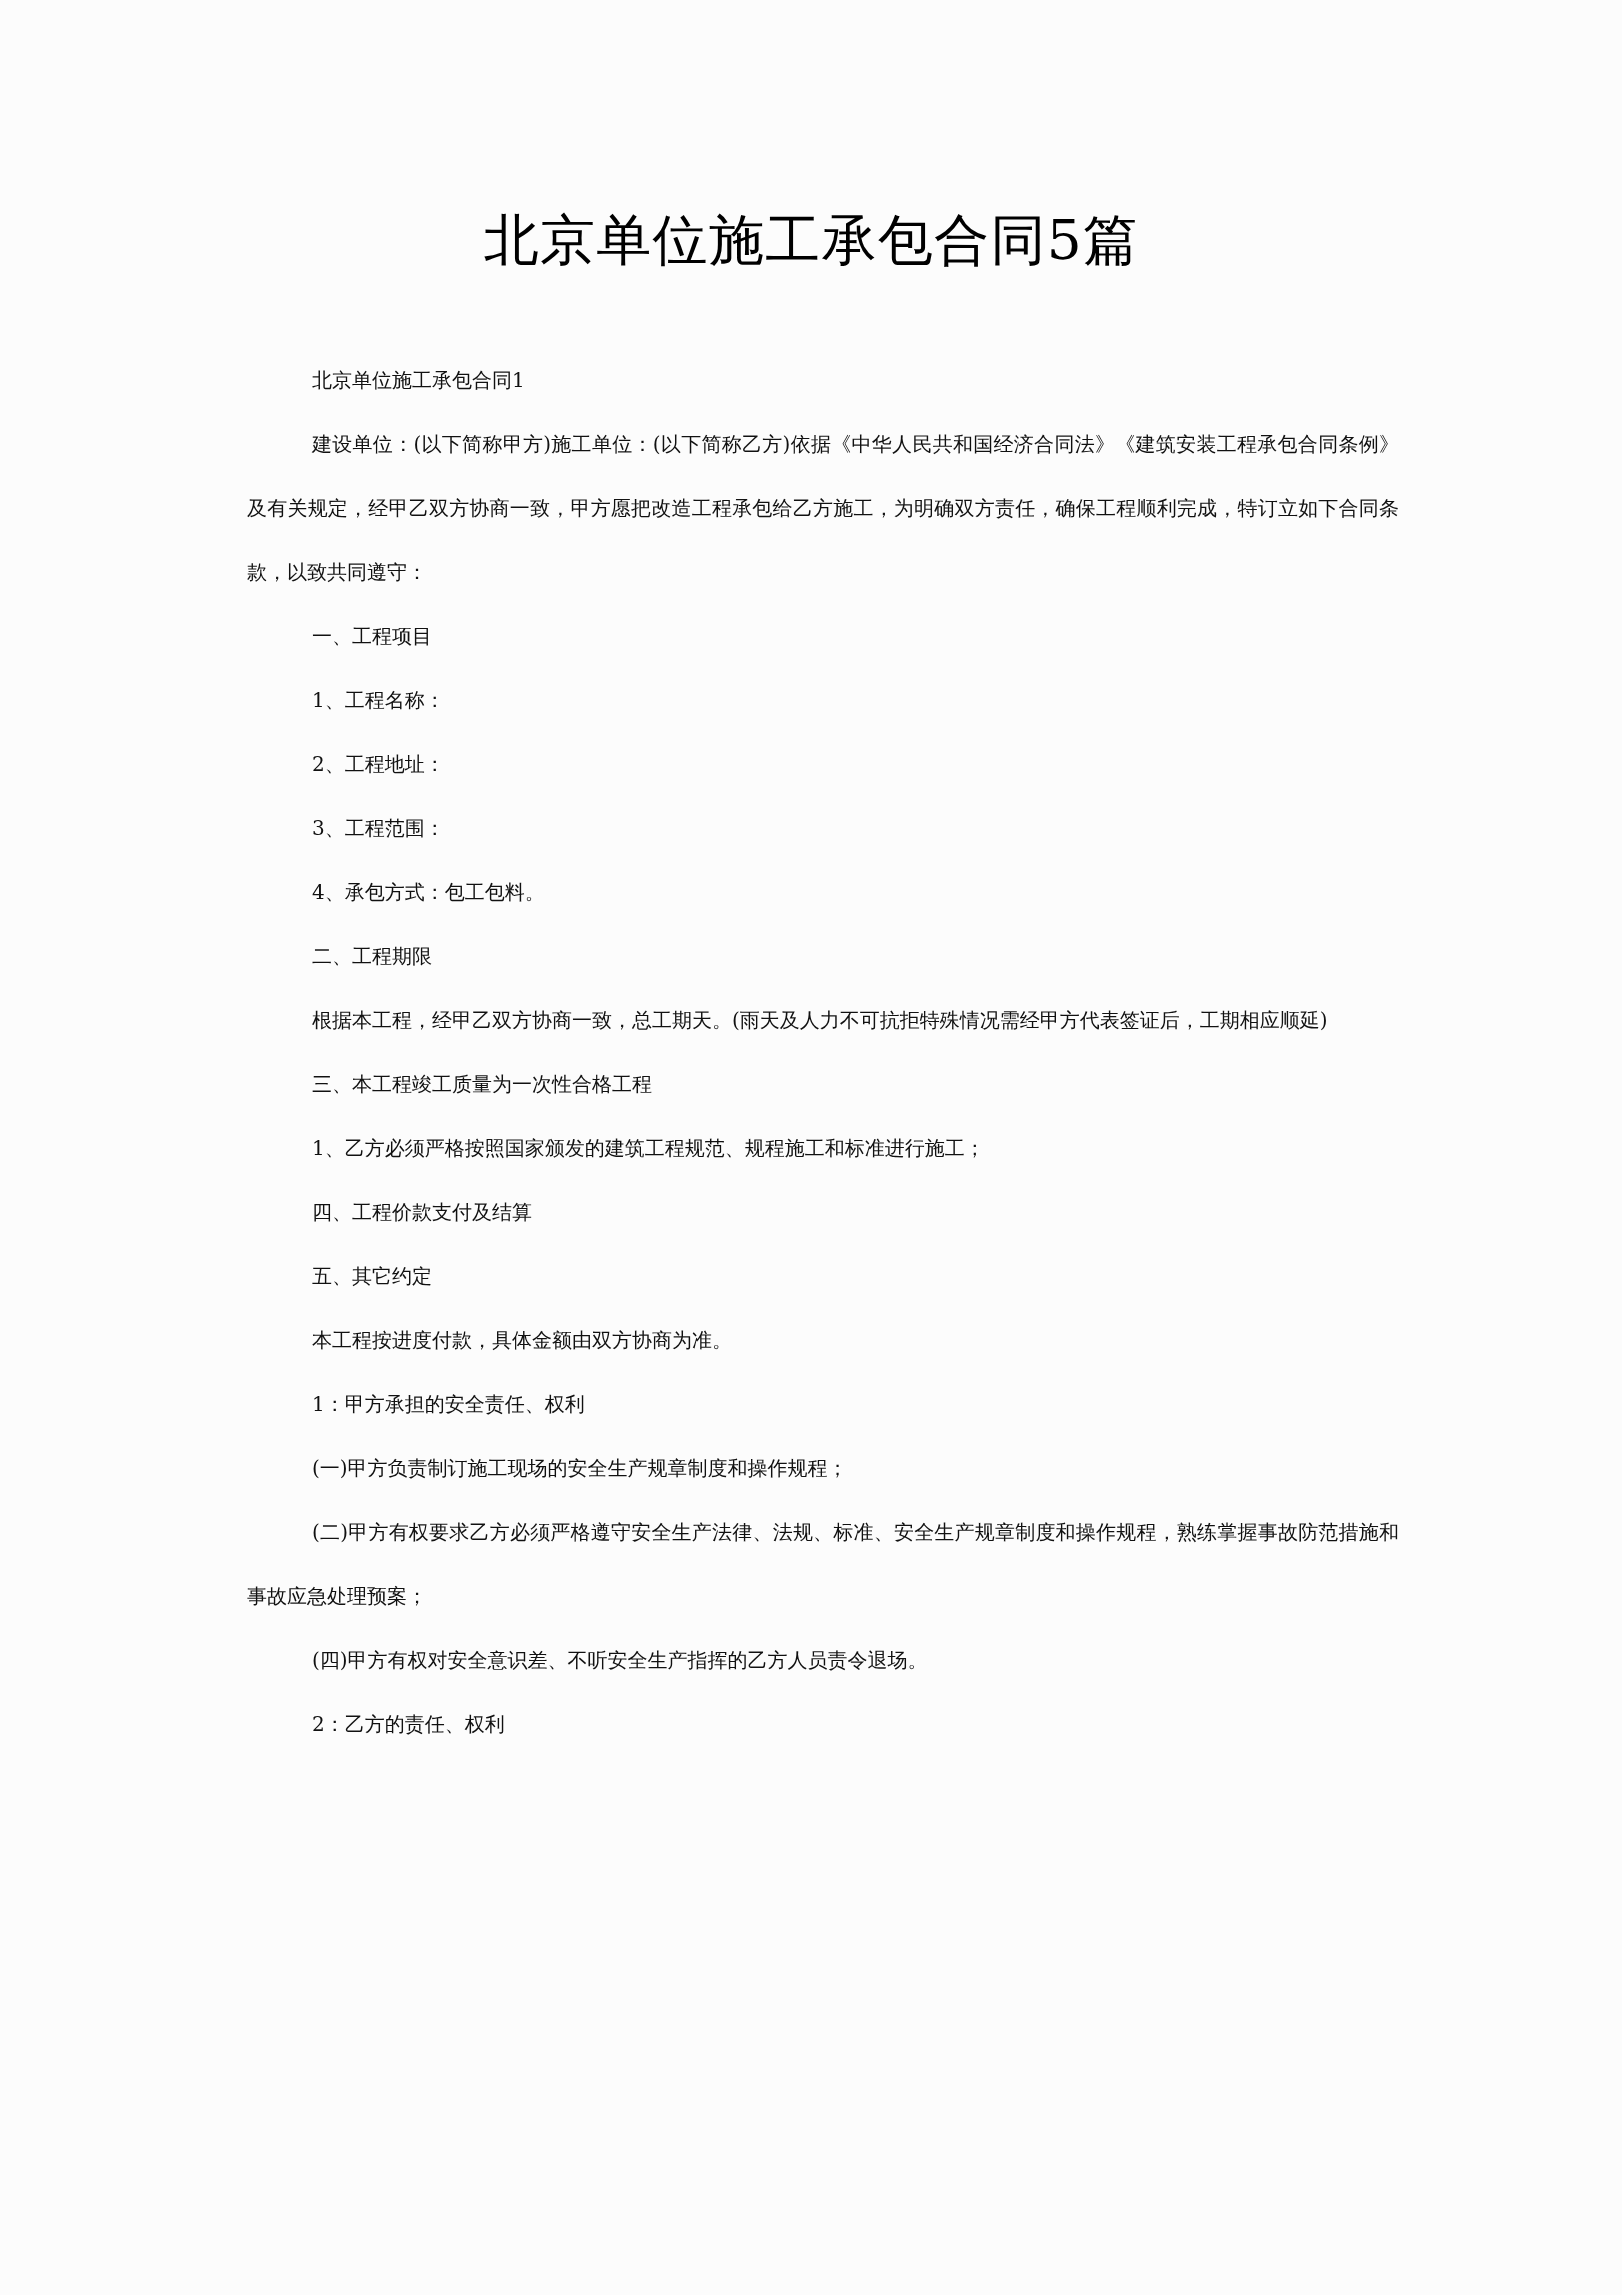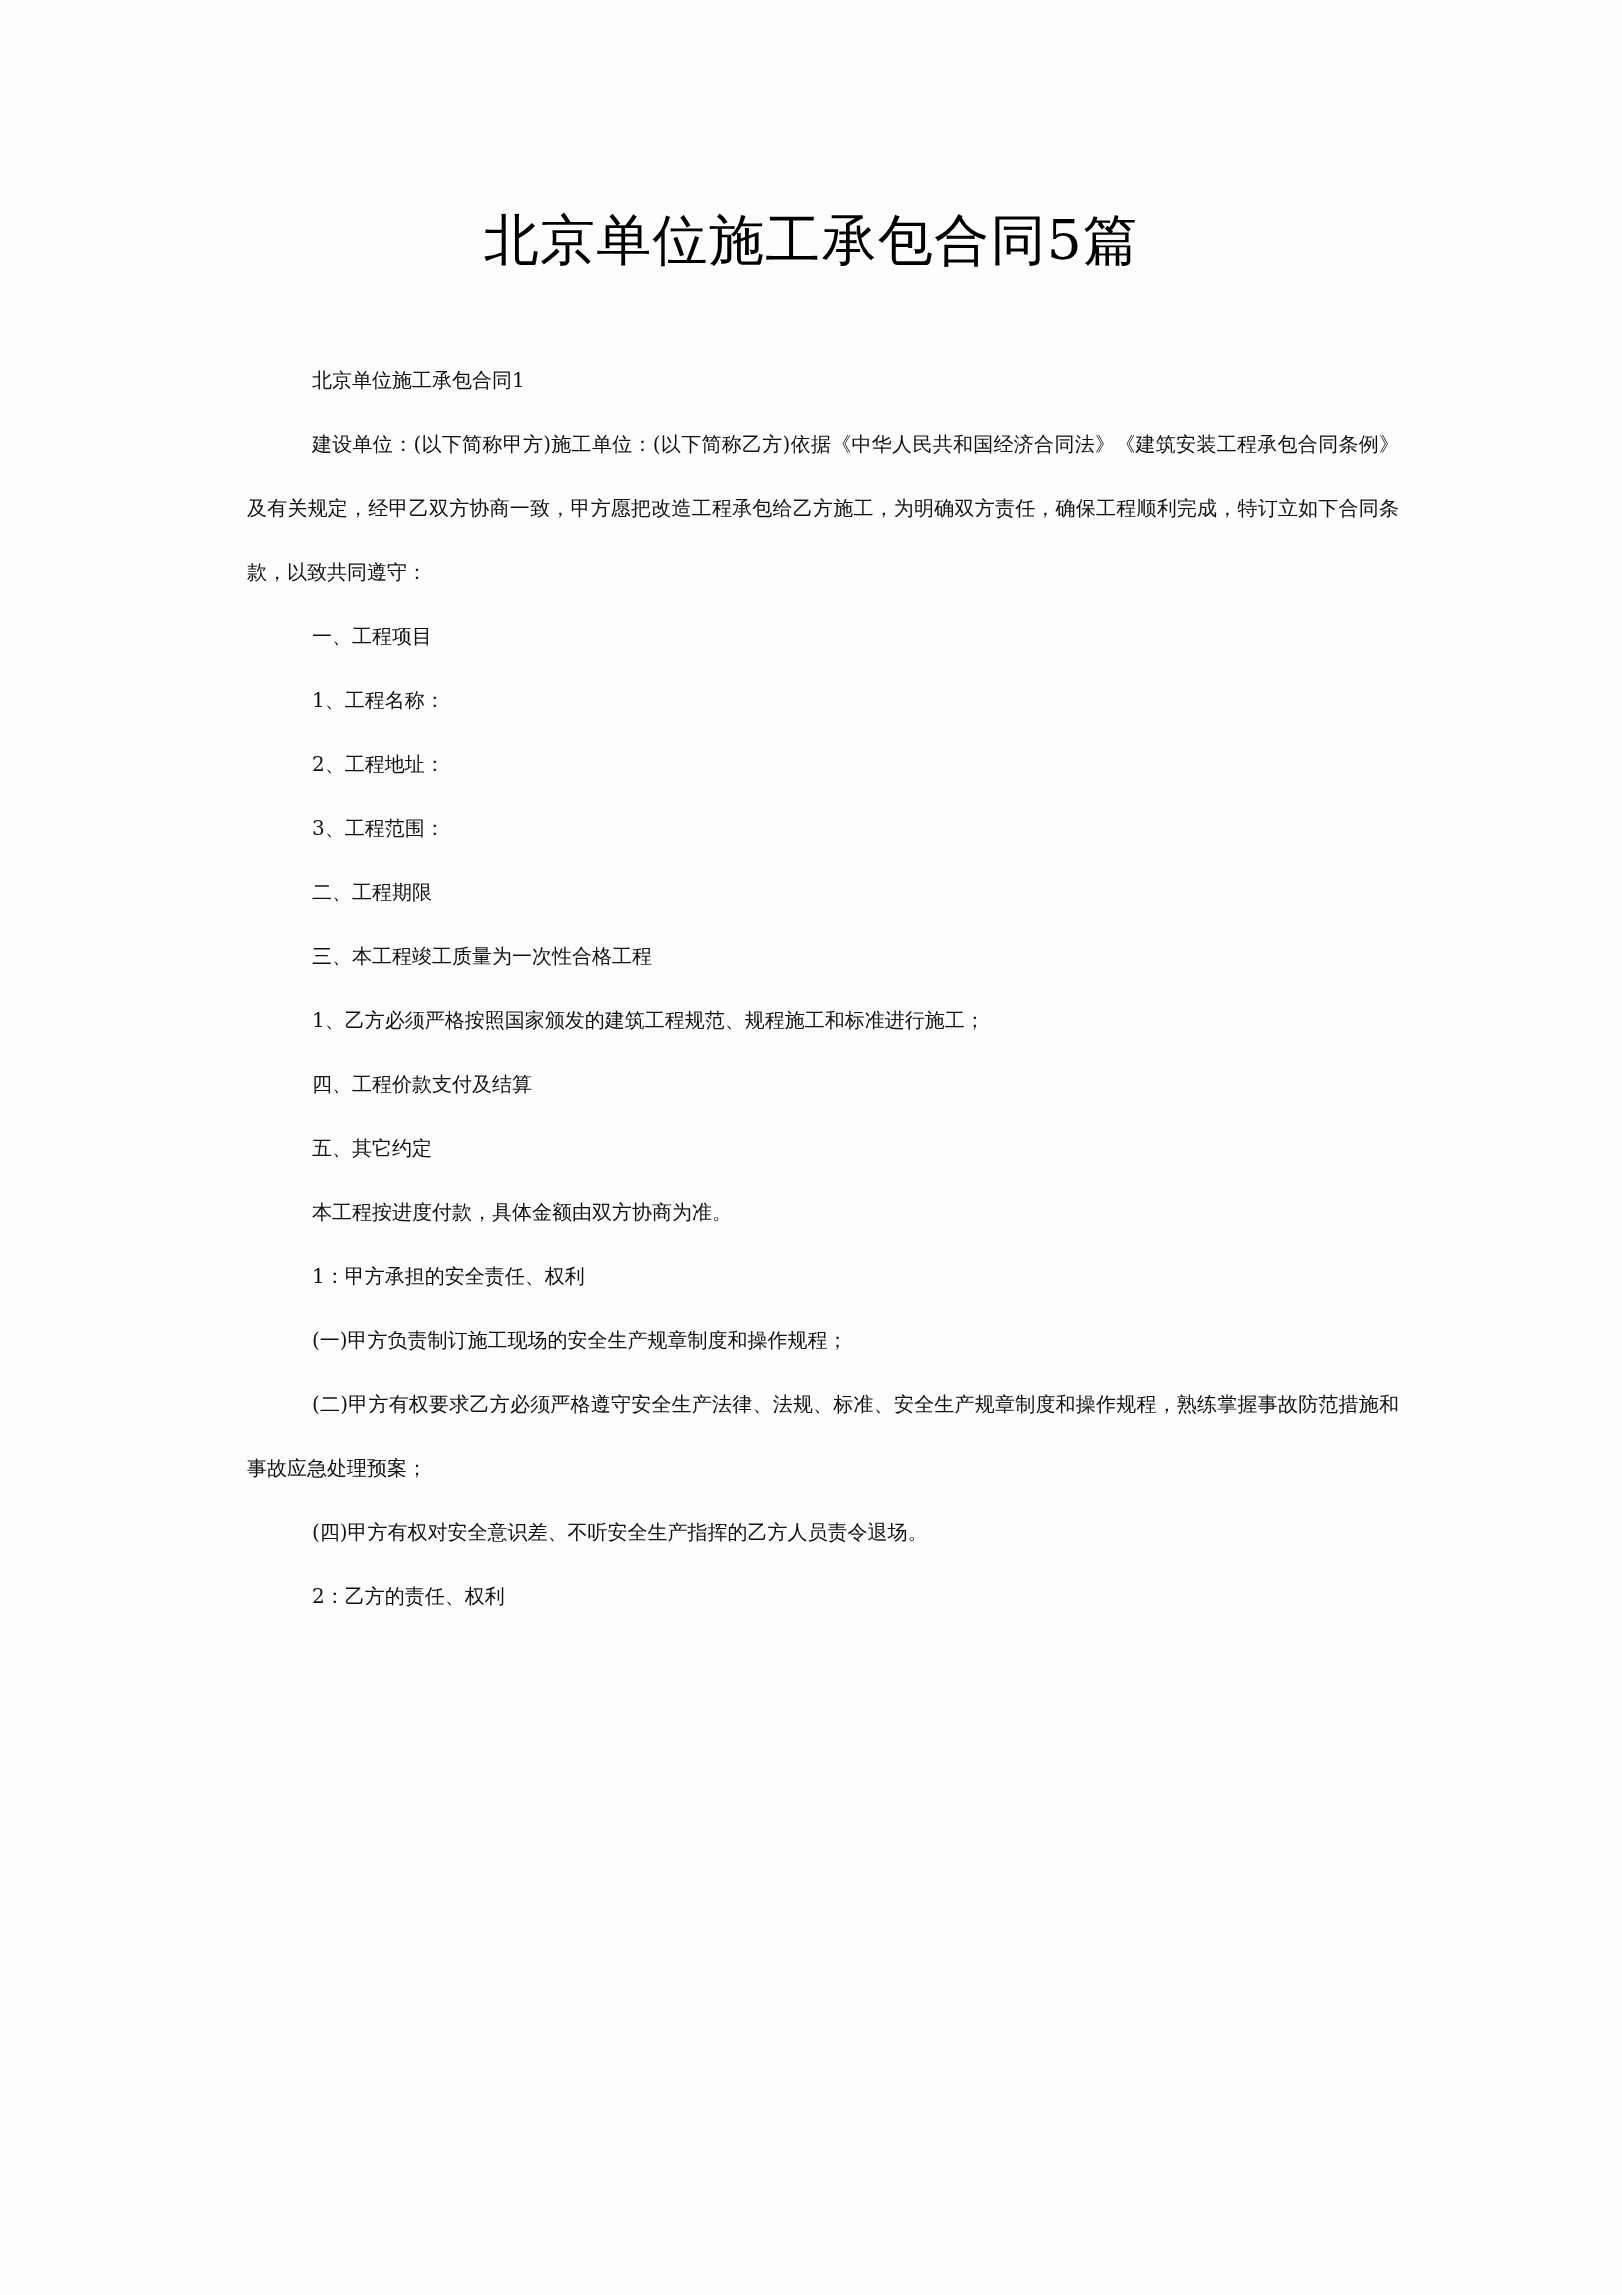--- a/index.html
+++ b/index.html
@@ -59,21 +59,23 @@
 <div class="page">
   <h1 class="title">北京单位施工承包合同5篇</h1>
 
   <div class="body">
     <p class="para">北京单位施工承包合同1</p>
     <p class="para">建设单位：(以下简称甲方)施工单位：(以下简称乙方)依据《中华人民共和国经济合同法》《建筑安装工程承包合同条例》及有关规定，经甲乙双方协商一致，甲方愿把改造工程承包给乙方施工，为明确双方责任，确保工程顺利完成，特订立如下合同条款，以致共同遵守：</p>
     <p class="para">一、工程项目</p>
     <p class="para">1、工程名称：</p>
     <p class="para">2、工程地址：</p>
     <p class="para">3、工程范围：</p>
+    <p class="para">4、承包方式：包工包料。</p>
     <p class="para">二、工程期限</p>
+    <p class="para">根据本工程，经甲乙双方协商一致，总工期天。(雨天及人力不可抗拒特殊情况需经甲方代表签证后，工期相应顺延)</p>
     <p class="para">三、本工程竣工质量为一次性合格工程</p>
     <p class="para">1、乙方必须严格按照国家颁发的建筑工程规范、规程施工和标准进行施工；</p>
     <p class="para">四、工程价款支付及结算</p>
     <p class="para">五、其它约定</p>
     <p class="para">本工程按进度付款，具体金额由双方协商为准。</p>
     <p class="para">1：甲方承担的安全责任、权利</p>
     <p class="para">(一)甲方负责制订施工现场的安全生产规章制度和操作规程；</p>
     <p class="para">(二)甲方有权要求乙方必须严格遵守安全生产法律、法规、标准、安全生产规章制度和操作规程，熟练掌握事故防范措施和事故应急处理预案；</p>
     <p class="para">(四)甲方有权对安全意识差、不听安全生产指挥的乙方人员责令退场。</p>
     <p class="para">2：乙方的责任、权利</p>

